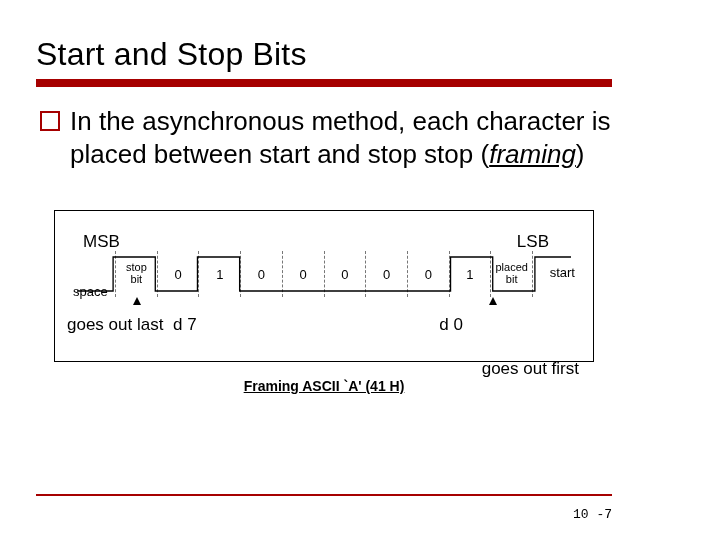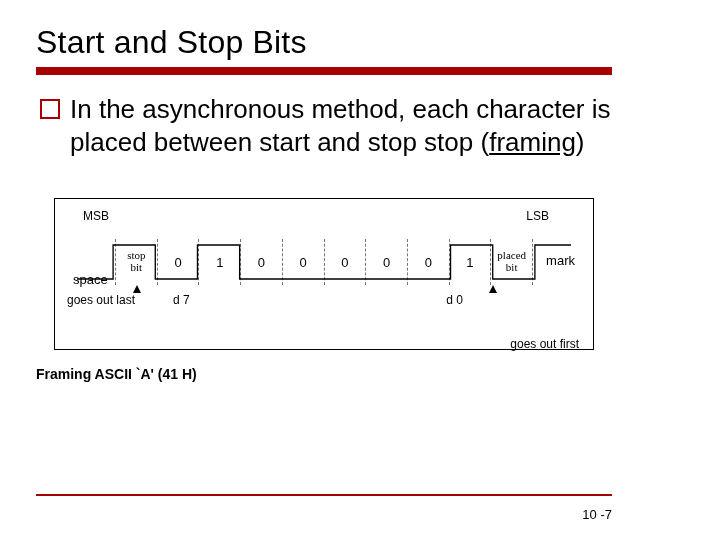--- a/index.html
+++ b/index.html
@@ -10,21 +10,21 @@
     background: #ffffff;
     font-family: Arial, Helvetica, sans-serif;
     color: #000;
     position: relative;
   }
   .slide {
     position: relative;
     width: 648px;
     height: 540px;
     box-sizing: border-box;
-    padding: 20px 36px 40px 36px;
+    padding: 32px 36px 40px 36px;
   }
   .title {
     font-size: 32px;
     font-weight: normal;
     margin: 4px 0 2px 0;
     letter-spacing: 0.2px;
   }
   .rule {
     height: 8px;
     width: 100%;
@@ -47,35 +47,36 @@
     margin-left: 4px;
     margin-top: 4px;
   }
   .body-text {
     font-size: 26px;
     line-height: 1.25;
     flex: 1;
   }
   .underline {
     text-decoration: underline;
+    font-style: italic;
   }
 
   
   .diagram {
     margin: 40px 18px 0 18px;
     border: 1px solid #000;
     position: relative;
     height: 150px;
   }
 
   
   .dlabel {
     position: absolute;
-    font-size: 12px;
-    top: 10px;
+    font-size: 17px;
+    top: 21px;
   }
   .dlabel.left { left: 28px; }
   .dlabel.right { right: 44px; }
 
   
   .strip {
     position: absolute;
     left: 22px;
     right: 22px;
     top: 40px;
@@ -118,61 +119,63 @@
     position: absolute;
     font-size: 13px;
     top: 14px;
   }
   .side.left  { left: -4px; margin-top: 19px; }
   .side.right { right: -4px; }
 
   
   .sub {
     position: absolute;
-    font-size: 12px;
-    top: 94px;
+    font-size: 17px;
+    top: 104px;
   }
   .sub.goes-last  { left: 12px; }
   .sub.d7         { left: 118px; }
   .sub.d0         { right: 130px; }
   .sub.goes-first { right: 14px; margin-top: 44px; }
 
   
   .arrow-up {
     position: absolute;
     width: 0; height: 0;
     border-left: 4px solid transparent;
     border-right: 4px solid transparent;
     border-bottom: 8px solid #000;
   }
 
   .caption {
-    text-align: left;
+    text-align: center;
     font-size: 14px;
     font-weight: bold;
     margin-top: 16px;
+    text-decoration: underline;
   }
 
   
   .foot-rule {
     position: absolute;
     left: 36px; right: 36px;
     bottom: 44px;
     height: 2px;
     background: #a60000;
   }
   .page-num {
     position: absolute;
     right: 36px;
     bottom: 18px;
     font-size: 13px;
-  }
-
-  
-  .twoline { white-space: pre-line; font-family: Liberation Serif, serif; }
+    font-family: Liberation Mono, monospace;
+  }
+
+  
+  .twoline { white-space: pre-line; }
 </style>
 </head>
 <body>
 
 <div class="slide">
 
   <div class="title">Start and Stop Bits</div>
   <div class="rule"></div>
 
   <div class="body">
@@ -183,21 +186,21 @@
       <span>In the asynchronous method, each character is placed between start and stop stop (</span><span class="underline">framing</span><span>)</span>
     </div>
   </div>
 
   <div class="diagram">
     <div class="dlabel left">MSB</div>
     <div class="dlabel right">LSB</div>
 
     <div class="strip">
       <div class="side left">space</div>
-      <div class="side right">mark</div>
+      <div class="side right">start</div>
 
       <div class="cells">
         <div class="cell small twoline">stop
 bit</div>
         <div class="cell">0</div>
         <div class="cell">1</div>
         <div class="cell">0</div>
         <div class="cell">0</div>
         <div class="cell">0</div>
         <div class="cell">0</div>

